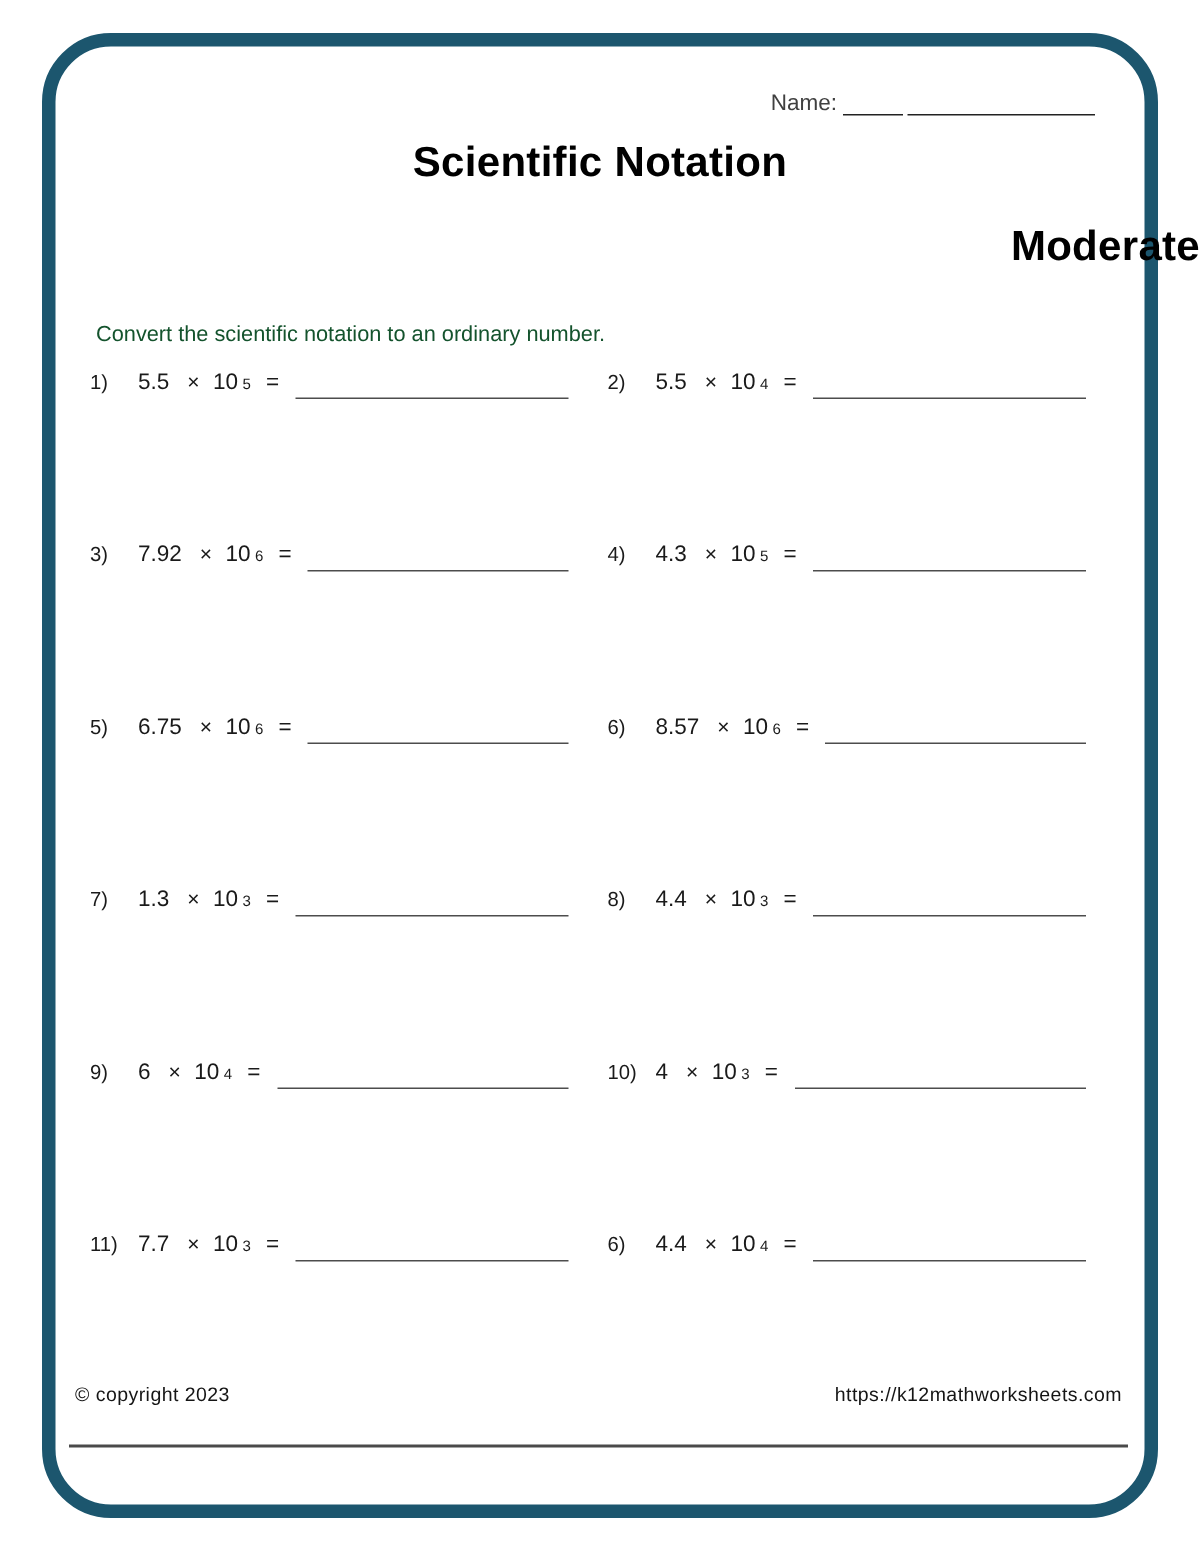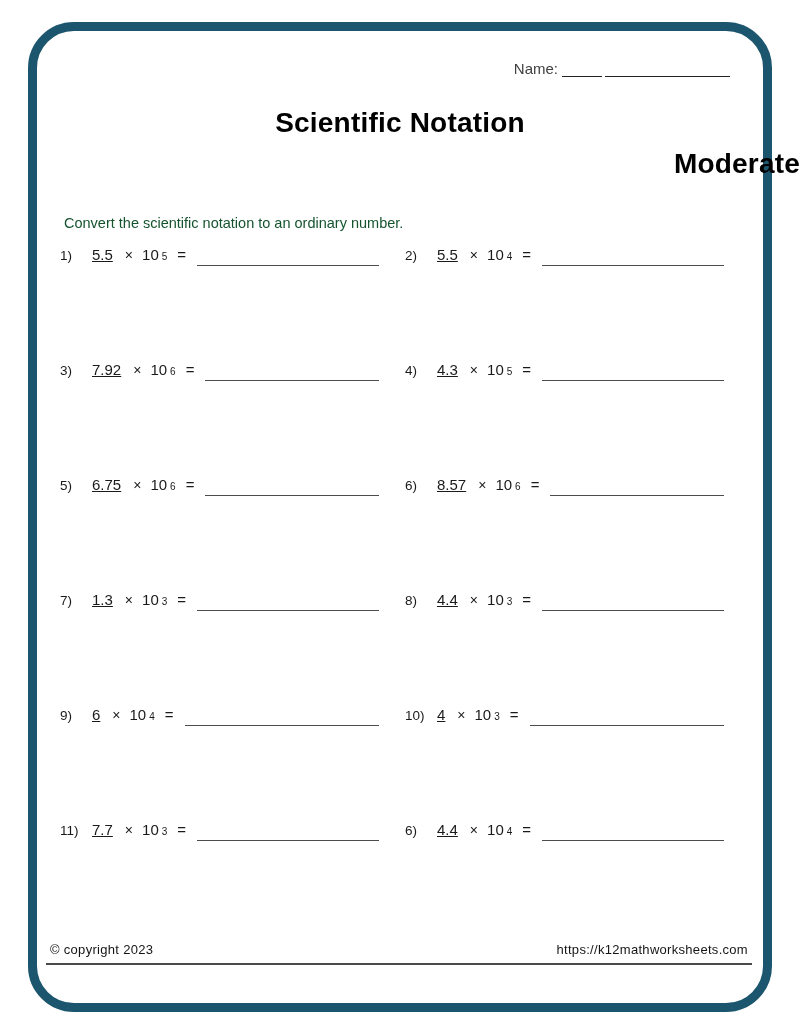--- a/index.html
+++ b/index.html
@@ -20,46 +20,46 @@
   }
   .name-row .lbl{margin-right:4px;}
   .name-seg{display:inline-block;border-bottom:1.6px solid #222;height:15px;}
   .name-seg.s1{width:40px;margin-right:3px;}
   .name-seg.s2{width:125px;}
   
   .title{
     position:absolute;left:0;width:100%;text-align:center;
     font-size:28px;font-weight:bold;color:#000;letter-spacing:.2px;
   }
-  .title.line1{top:107px;}
+  .title.line1{top:92px;}
   .title.line2{top:148px;text-align:right;}
   
   .instructions{position:absolute;left:64px;top:215px;font-size:14.5px;color:#14532d;}
   
   .problems{
     position:absolute;left:60px;top:246px;width:678px;
     display:grid;grid-template-columns:1fr 1fr;column-gap:12px;
     grid-auto-rows:115px;align-items:start;
   }
   .problem{display:flex;align-items:baseline;font-size:15px;color:#1a1a1a;}
   .pnum{min-width:26px;font-size:13.5px;margin-right:6px;}
-  .coef{margin-right:12px;text-decoration:underline;}
+  .coef{margin-right:12px;}
   .times{margin-right:9px;font-size:14px;}
   .base{}
   .exp{font-size:10px;vertical-align:6px;margin-left:3px;}
   .eq{margin-left:10px;}
   .answer-line{
     flex:1;margin-left:11px;margin-right:14px;
     border-bottom:1.5px solid #4d4d4d;height:14px;align-self:flex-end;
     transform:translateY(3px);
   }
   
   .footer-rule{position:absolute;left:46px;right:48px;top:963px;border-top:2px solid #4a4a4a;}
   .footer-row{
-    position:absolute;left:50px;right:52px;top:942px;
+    position:absolute;left:50px;right:52px;top:922px;
     display:flex;justify-content:space-between;align-items:center;
     font-size:13px;color:#151515;letter-spacing:.3px;
   }
 </style>
 </head>
 <body>
 
 <div class="page-border"></div>
 
 <div class="name-row">

